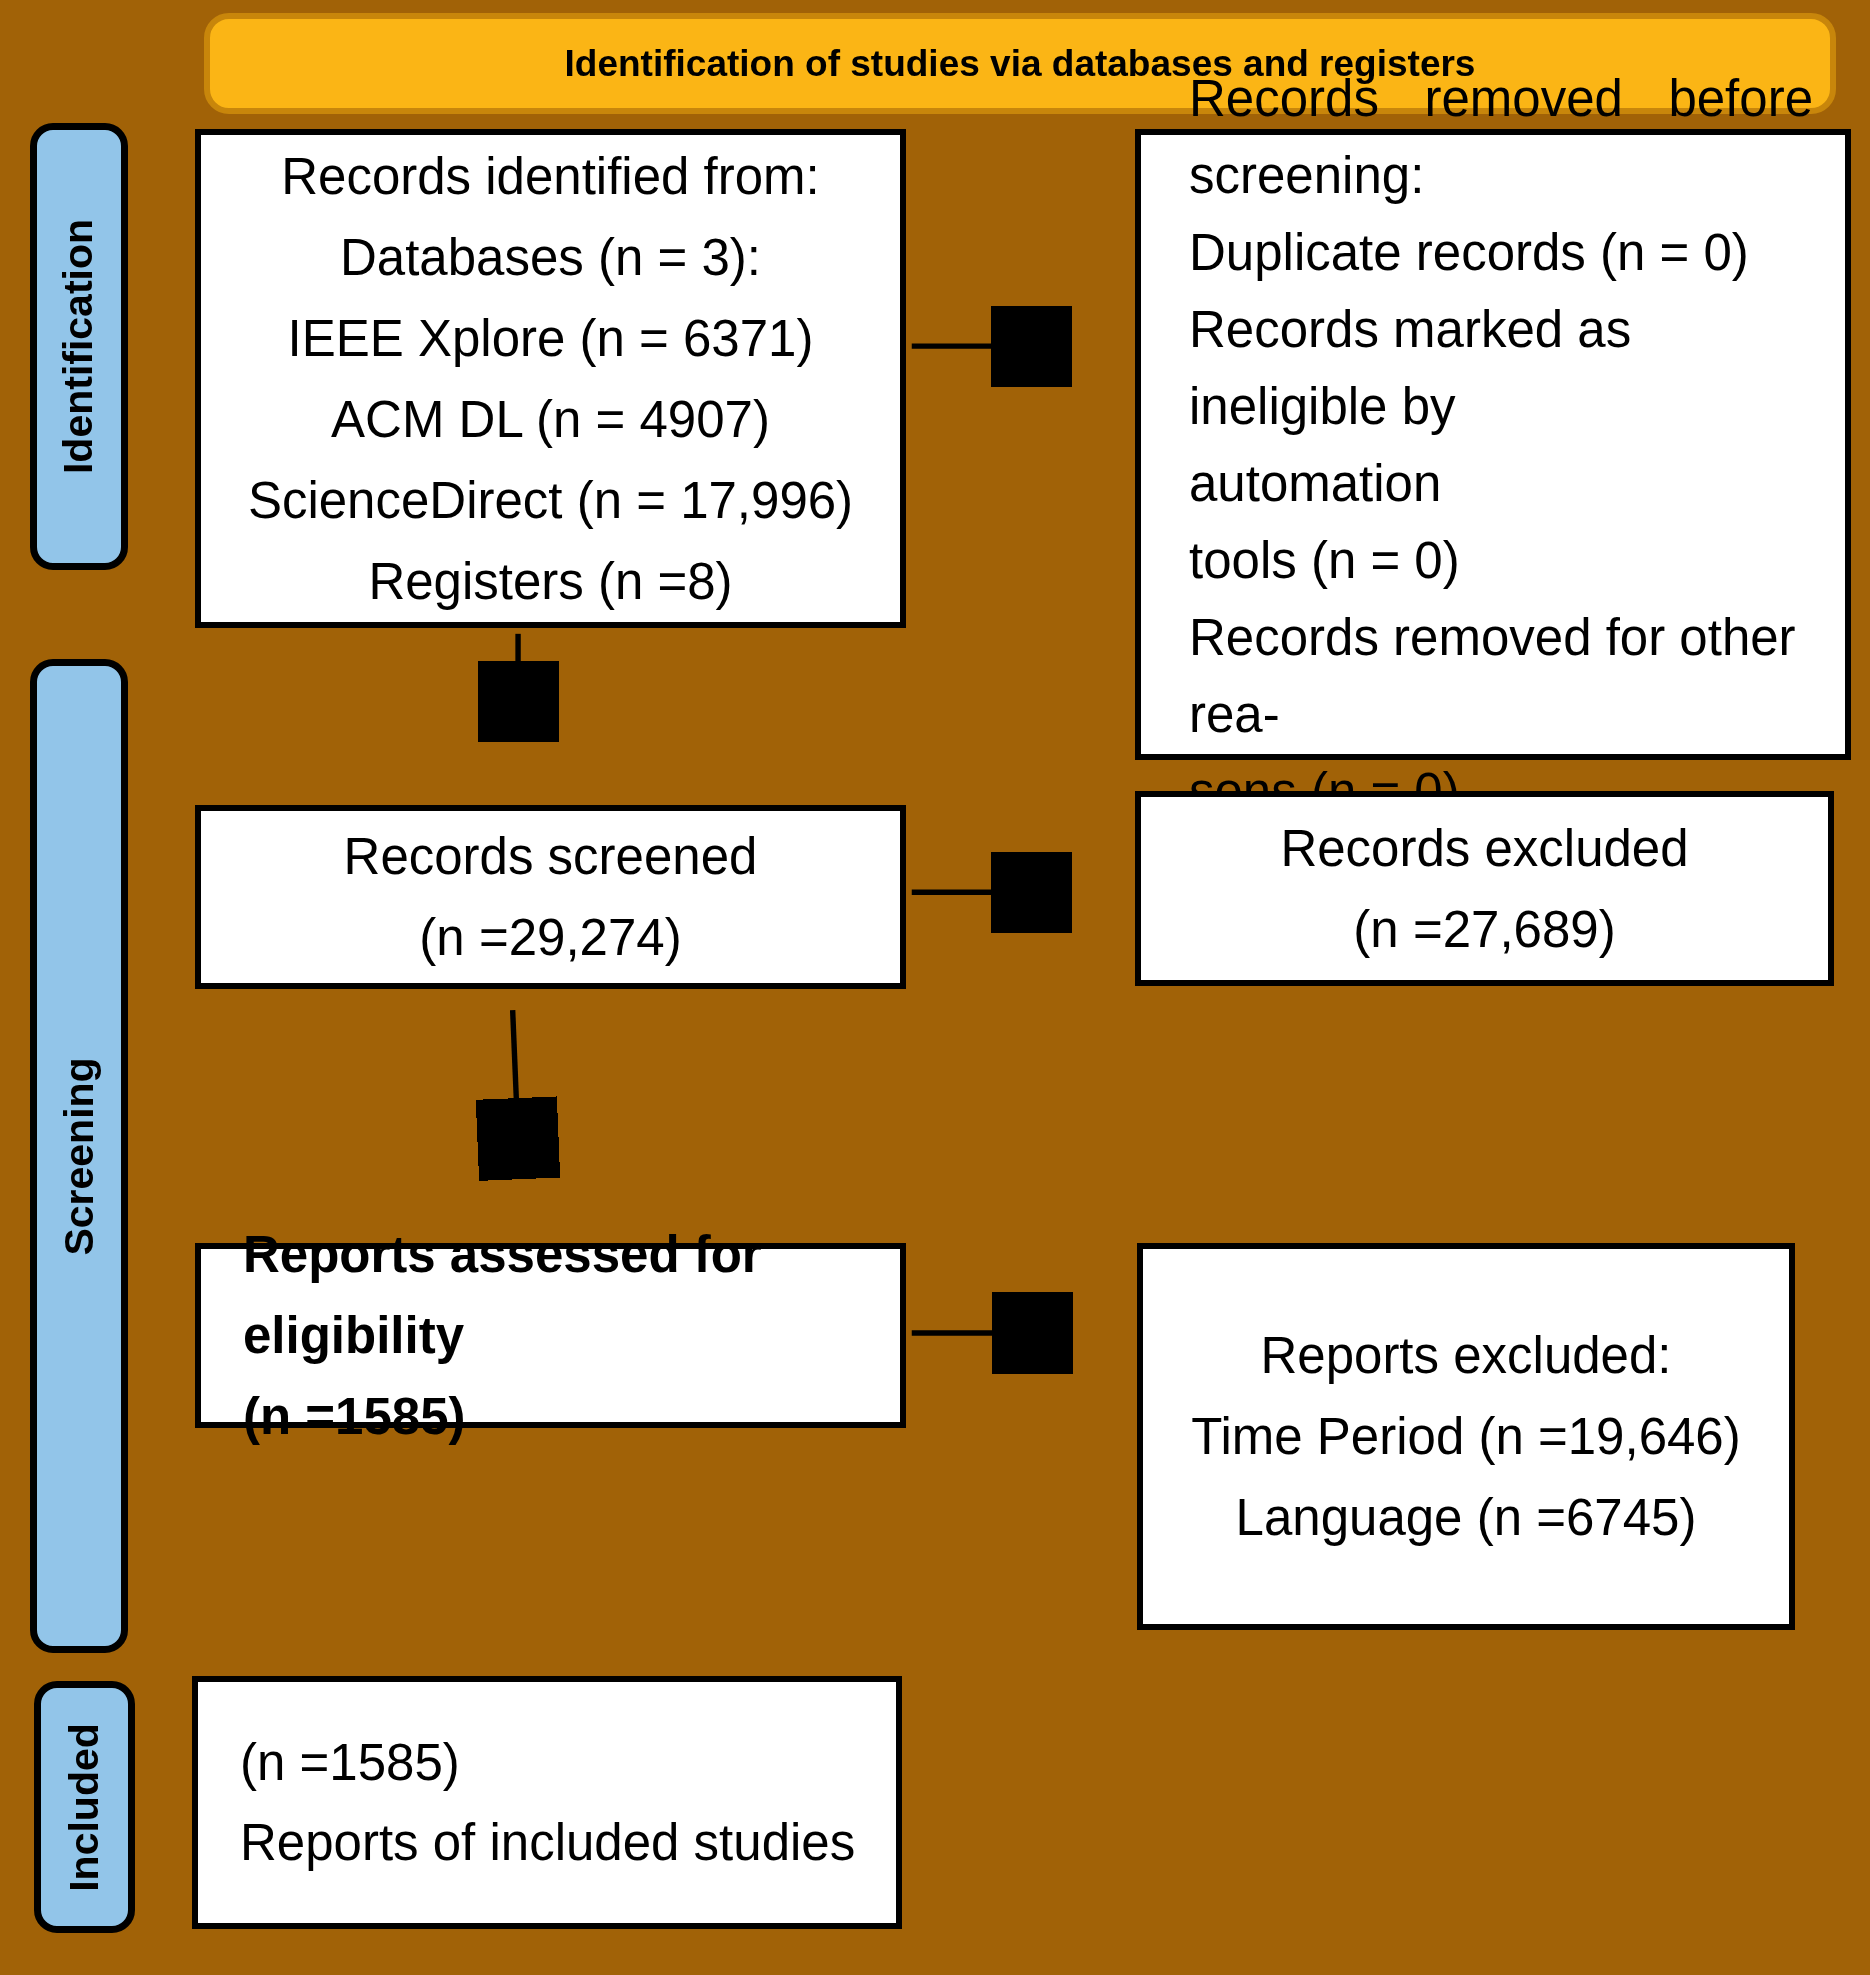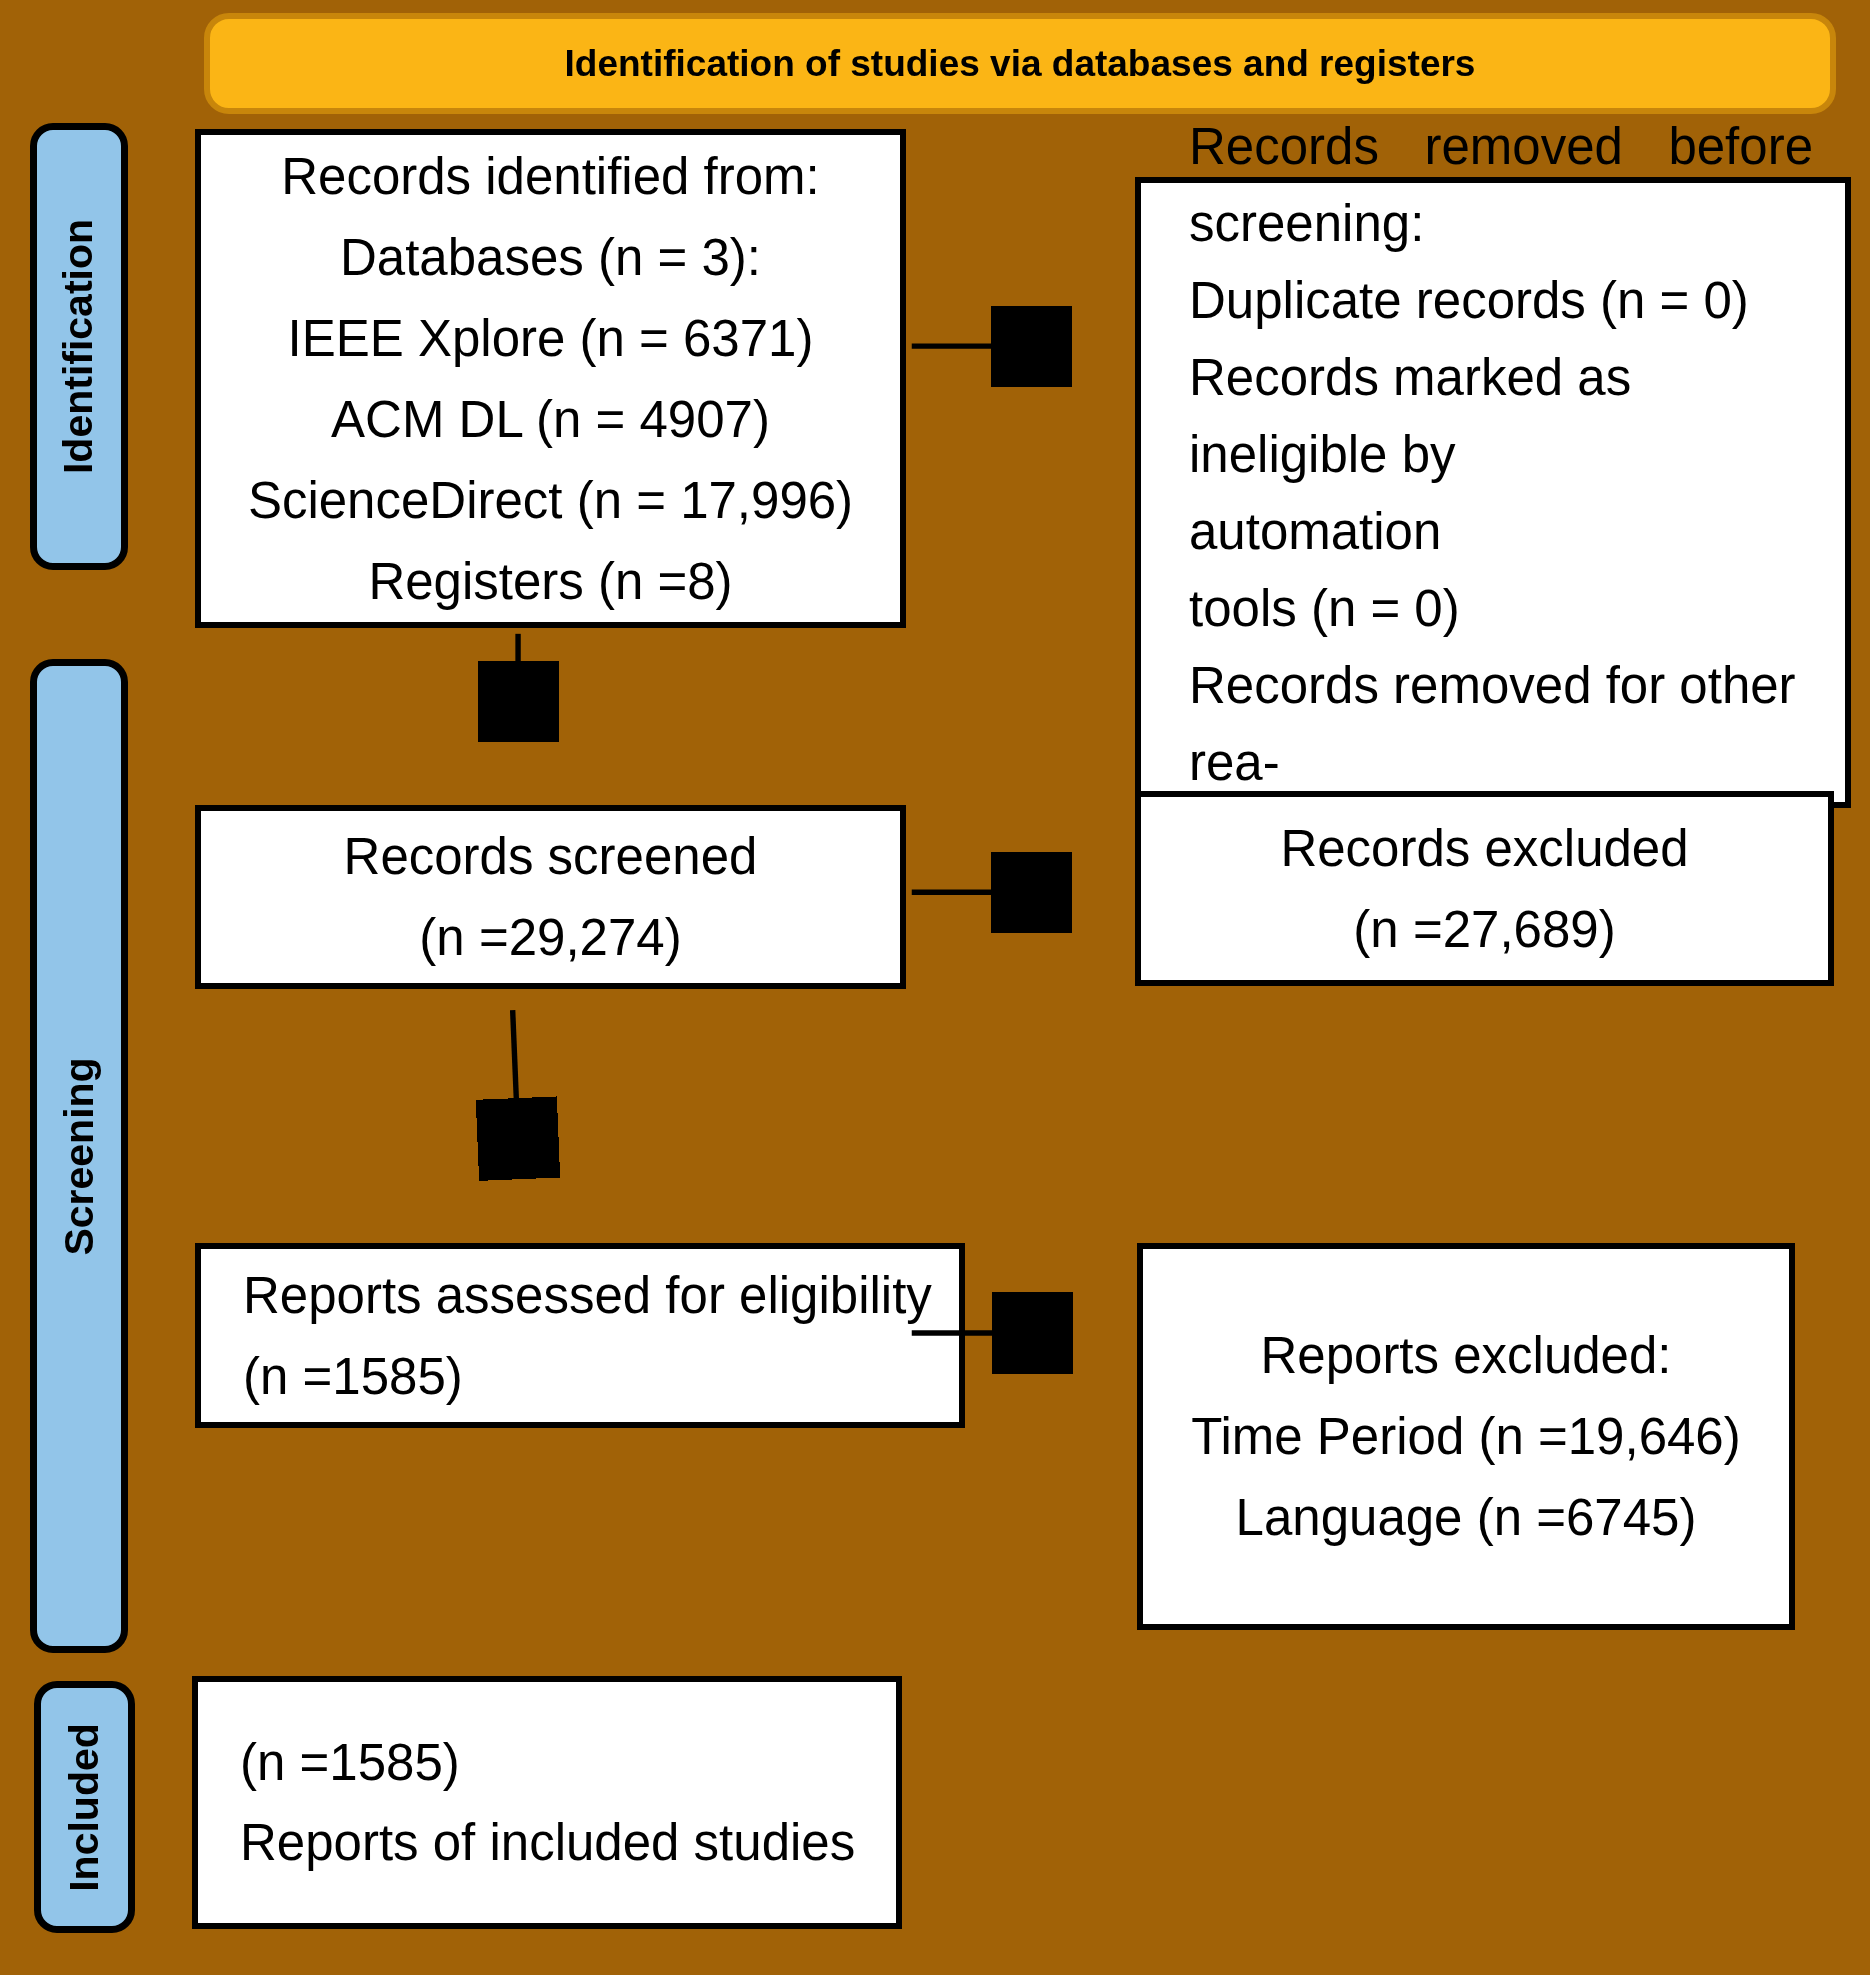--- a/index.html
+++ b/index.html
@@ -54,24 +54,24 @@
     display: flex; flex-direction: column; justify-content: center;
     box-sizing: border-box;
   }
   .box.center { text-align: center; }
   .box.left   { text-align: left; }
   .line { width: 100%; }
   .justify { text-align: justify; text-align-last: justify; }
 
   #box-records-identified { left: 195px;  top: 129px;  width: 711px; height: 499px; padding: 5.4px 16px; }
   #box-records-removed    { left: 1135px; top: 129px;  width: 716px; height: 631px;
-                            padding: 10.8px 32px 10.8px 48px; line-height: 77px; margin-top: 48px; }
+                            padding: 10.8px 32px 10.8px 48px; line-height: 77px; }
   #box-records-screened   { left: 195px;  top: 805px; width: 711px; height: 184px; padding: 0 16px; }
   #box-records-excluded   { left: 1135px; top: 791px; width: 699px; height: 195px; padding: 16px 16px; }
-  #box-reports-assessed   { left: 195px;  top: 1243px; width: 770px; height: 185px; padding: 0 21.6px 0 42px; }
+  #box-reports-assessed   { left: 195px;  top: 1243px; width: 711px; height: 185px; padding: 0 21.6px 0 42px; font-weight: bold; }
   #box-reports-excluded   { left: 1137px; top: 1243px; width: 658px; height: 387px; padding: 0 16px; }
   #box-studies-included   { left: 192px;  top: 1676px; width: 710px; height: 253px; padding: 0 21.6px 0 42px;
                             line-height: 80px; }
 
   
   #arrows { position: absolute; left: 0; top: 0; width: 1870px; height: 1975px; pointer-events: none; }
   #arrows line, #arrows path { stroke: #000000; stroke-width: 10; fill: none; }
 </style>
 </head>
 <body>

